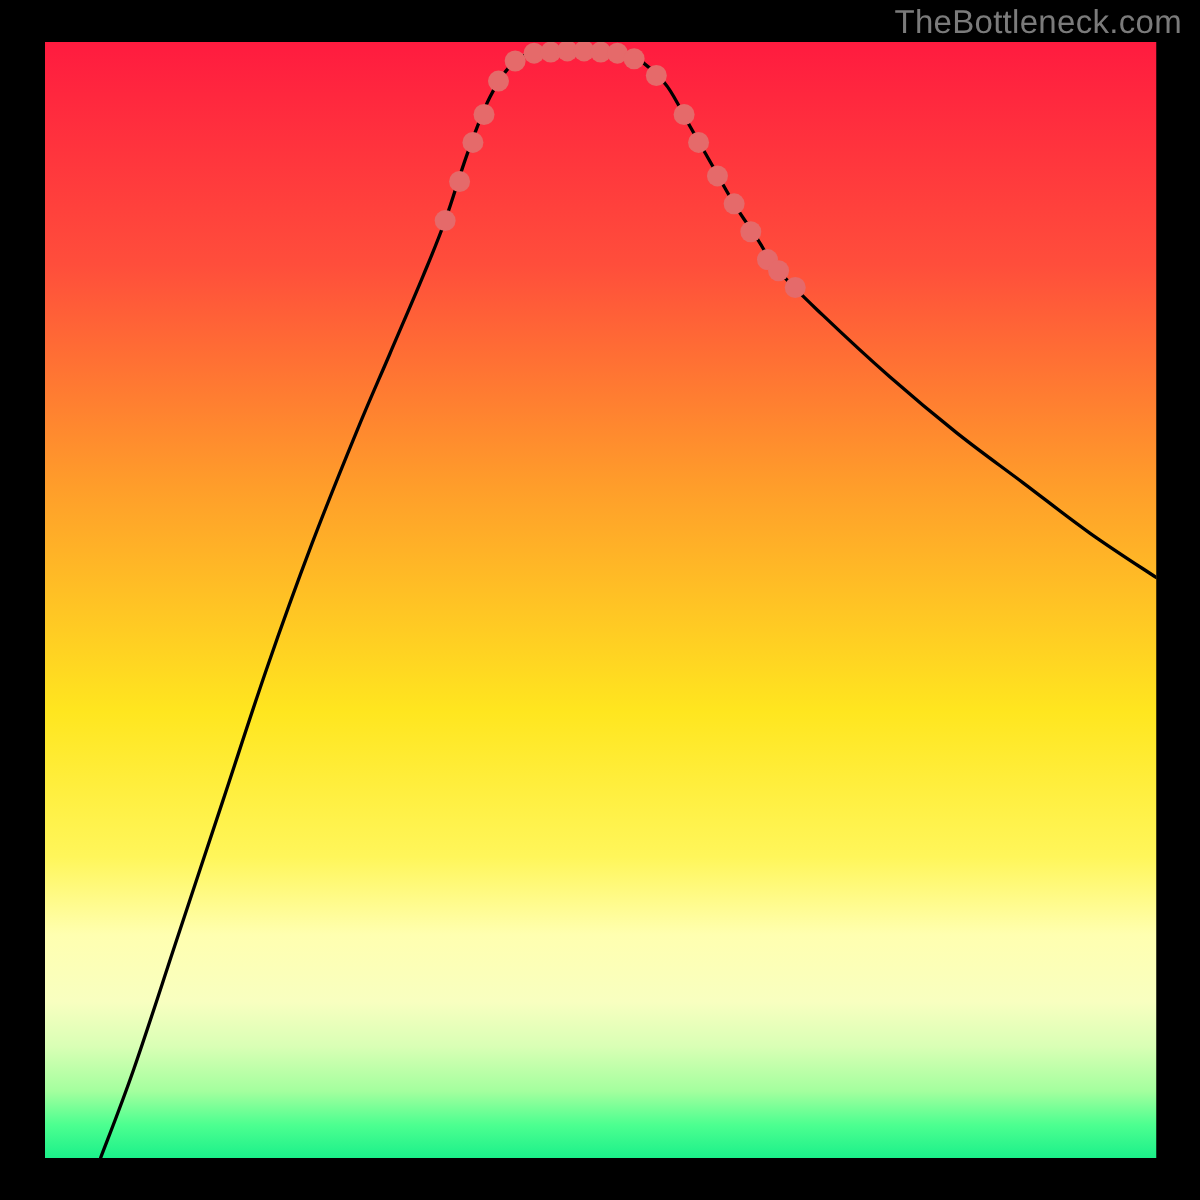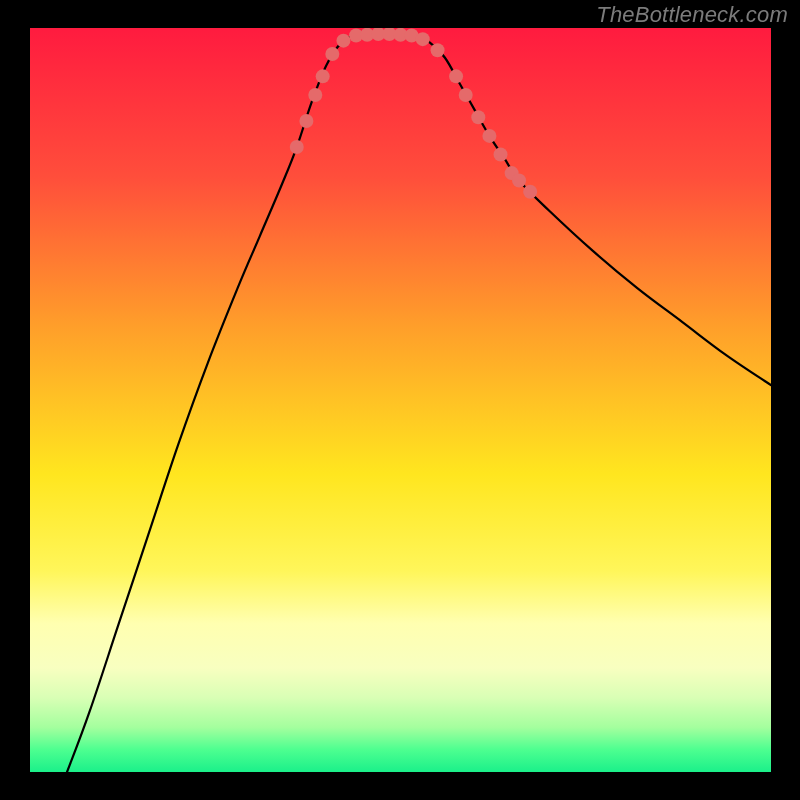--- a/index.html
+++ b/index.html
@@ -9,21 +9,20 @@
     height: 800px;
     background: #000;
     overflow: hidden;
   }
   .frame {
     position: absolute;
     left: 0;
     top: 0;
     width: 800px;
     height: 570px;
-    font-style: italic;
   }
   .watermark {
     position: absolute;
     top: 2px;
     right: 12px;
     color: #7b7b7b;
     font-family: Arial, Helvetica, sans-serif;
     font-size: 22px;
     font-weight: 400;
     letter-spacing: 0.2px;

